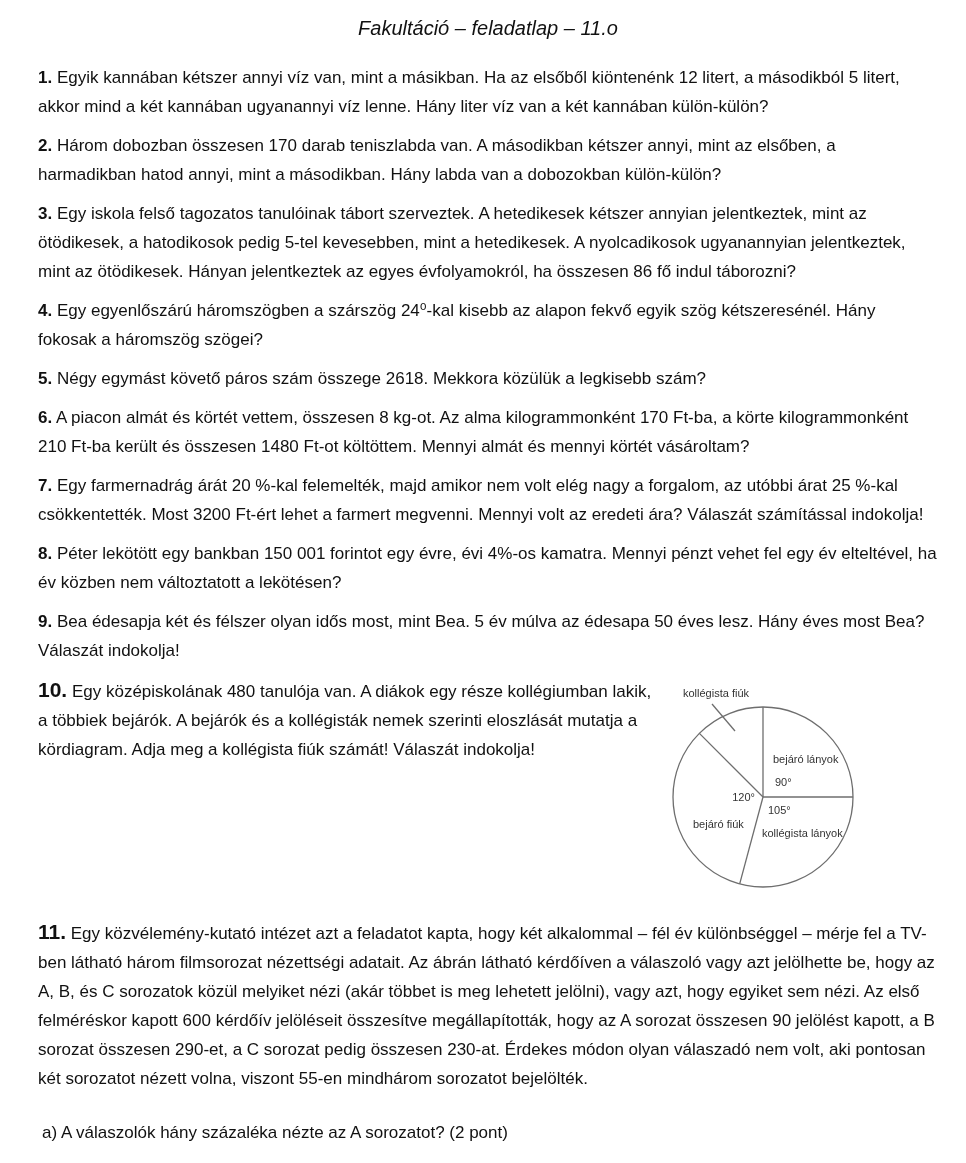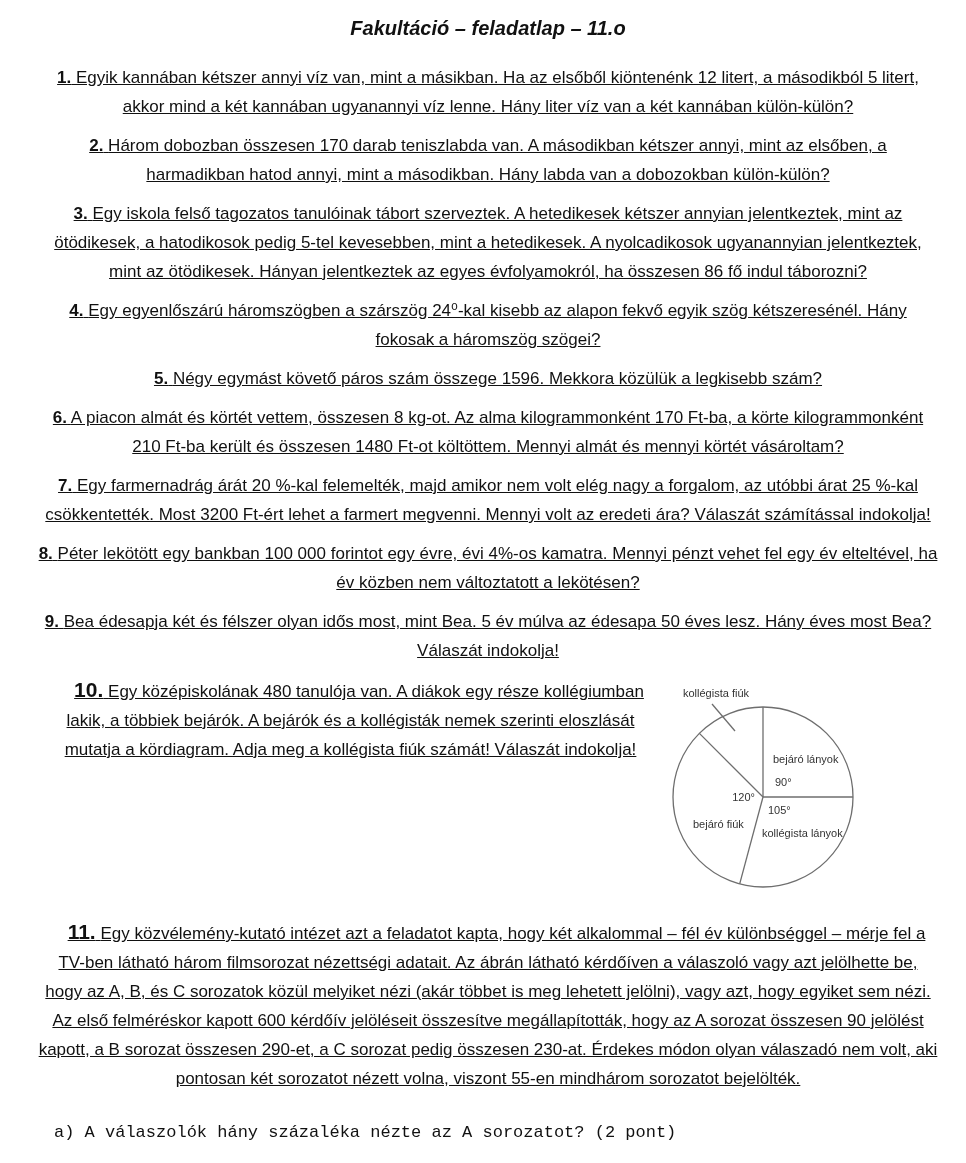--- a/index.html
+++ b/index.html
@@ -8,69 +8,68 @@
     min-height: 1163px;
     box-sizing: border-box;
     padding: 12px 28px 20px 38px;
     font-family: "Liberation Sans", "DejaVu Sans", sans-serif;
     font-size: 17px;
     line-height: 29px;
     color: #111111;
   }
   .doc-title {
     text-align: center;
-    font-weight: bold;
+    font-weight: normal;
     font-style: italic;
     font-size: 20px;
     margin: 2px 0 20px 0;
   }
   p.problem {
     margin: 0 0 10px 0;
-    text-align: center;
-    text-decoration: underline;
+    text-align: left;
   }
   .num { font-weight: bold; }
-  .num-big { font-weight: bold; font-size: 21px; margin-left: 17px; }
+  .num-big { font-weight: bold; font-size: 21px; }
   .p10-row {
     display: flex;
     align-items: flex-start;
     margin: 0 0 12px 0;
   }
   .p10-text { width: 625px; flex: none; }
   .chart-wrap { flex: none; margin-top: -2px; }
   .chart-wrap svg { display: block; }
   .chart-label {
     font-family: "Liberation Sans", "DejaVu Sans", sans-serif;
     font-size: 11px;
     fill: #333333;
   }
   .chart-stroke { stroke: #6e6e6e; stroke-width: 1.3; fill: none; }
-  p.subq { margin: 25px 0 0 16px; font-family: Liberation Mono, monospace; }
+  p.subq { margin: 25px 0 0 4px; }
   .problem-11 { margin-top: 6px; }
 </style>
 </head>
 <body>
 
 <div class="doc-title">Fakultáció – feladatlap –  11.o</div>
 
 <p class="problem"><span class="num">1.</span> <span>Egyik kannában kétszer annyi víz van, mint a másikban. Ha az elsőből kiöntenénk 12 litert, a másodikból 5 litert, akkor mind a két kannában ugyanannyi víz lenne. Hány liter víz van a két kannában külön-külön?</span></p>
 
 <p class="problem"><span class="num">2.</span> <span>Három dobozban összesen 170 darab teniszlabda van. A másodikban kétszer annyi, mint az elsőben, a harmadikban hatod annyi, mint a másodikban. Hány labda van a dobozokban külön-külön?</span></p>
 
 <p class="problem"><span class="num">3.</span> <span>Egy iskola felső tagozatos tanulóinak tábort szerveztek. A hetedikesek kétszer annyian jelentkeztek, mint az ötödikesek, a hatodikosok pedig 5-tel kevesebben, mint a hetedikesek. A nyolcadikosok ugyanannyian jelentkeztek, mint az ötödikesek. Hányan jelentkeztek az egyes évfolyamokról, ha összesen 86 fő indul táborozni?</span></p>
 
 <p class="problem"><span class="num">4.</span> <span>Egy egyenlőszárú háromszögben a szárszög 24⁰-kal kisebb az alapon fekvő egyik szög kétszeresénél. Hány fokosak a háromszög szögei?</span></p>
 
-<p class="problem"><span class="num">5.</span> <span>Négy egymást követő páros szám összege 1596. Mekkora közülük a legkisebb szám?</span></p>
+<p class="problem"><span class="num">5.</span> <span>Négy egymást követő páros szám összege 2618. Mekkora közülük a legkisebb szám?</span></p>
 
 <p class="problem"><span class="num">6.</span> <span>A piacon almát és körtét vettem, összesen 8 kg-ot. Az alma kilogrammonként 170 Ft-ba, a körte kilogrammonként 210 Ft-ba került és összesen 1480 Ft-ot költöttem. Mennyi almát és mennyi körtét vásároltam?</span></p>
 
 <p class="problem"><span class="num">7.</span> <span>Egy farmernadrág árát 20 %-kal felemelték, majd amikor nem volt elég nagy a forgalom, az utóbbi árat 25 %-kal csökkentették. Most 3200 Ft-ért lehet a farmert megvenni. Mennyi volt az eredeti ára? Válaszát számítással indokolja!</span></p>
 
-<p class="problem"><span class="num">8.</span> <span>Péter lekötött egy bankban 100 000 forintot egy évre, évi 4%-os kamatra. Mennyi pénzt vehet fel egy év elteltével, ha év közben nem változtatott a lekötésen?</span></p>
+<p class="problem"><span class="num">8.</span> <span>Péter lekötött egy bankban 150 001 forintot egy évre, évi 4%-os kamatra. Mennyi pénzt vehet fel egy év elteltével, ha év közben nem változtatott a lekötésen?</span></p>
 
 <p class="problem"><span class="num">9.</span> <span>Bea édesapja két és félszer olyan idős most, mint Bea. 5 év múlva az édesapa 50 éves lesz. Hány éves most Bea? Válaszát indokolja!</span></p>
 
 <div class="p10-row">
   <p class="problem p10-text" style="margin:0"><span class="num-big">10.</span> <span>Egy középiskolának 480 tanulója van. A diákok egy része kollégiumban lakik, a többiek bejárók. A bejárók és a kollégisták nemek szerinti eloszlását mutatja a kördiagram. Adja meg a kollégista fiúk számát! Válaszát indokolja!</span></p>
 
   <div class="chart-wrap">
     <svg width="300" height="232" viewBox="0 0 300 232">
 
       <text x="20" y="24" class="chart-label">kollégista fiúk</text>

